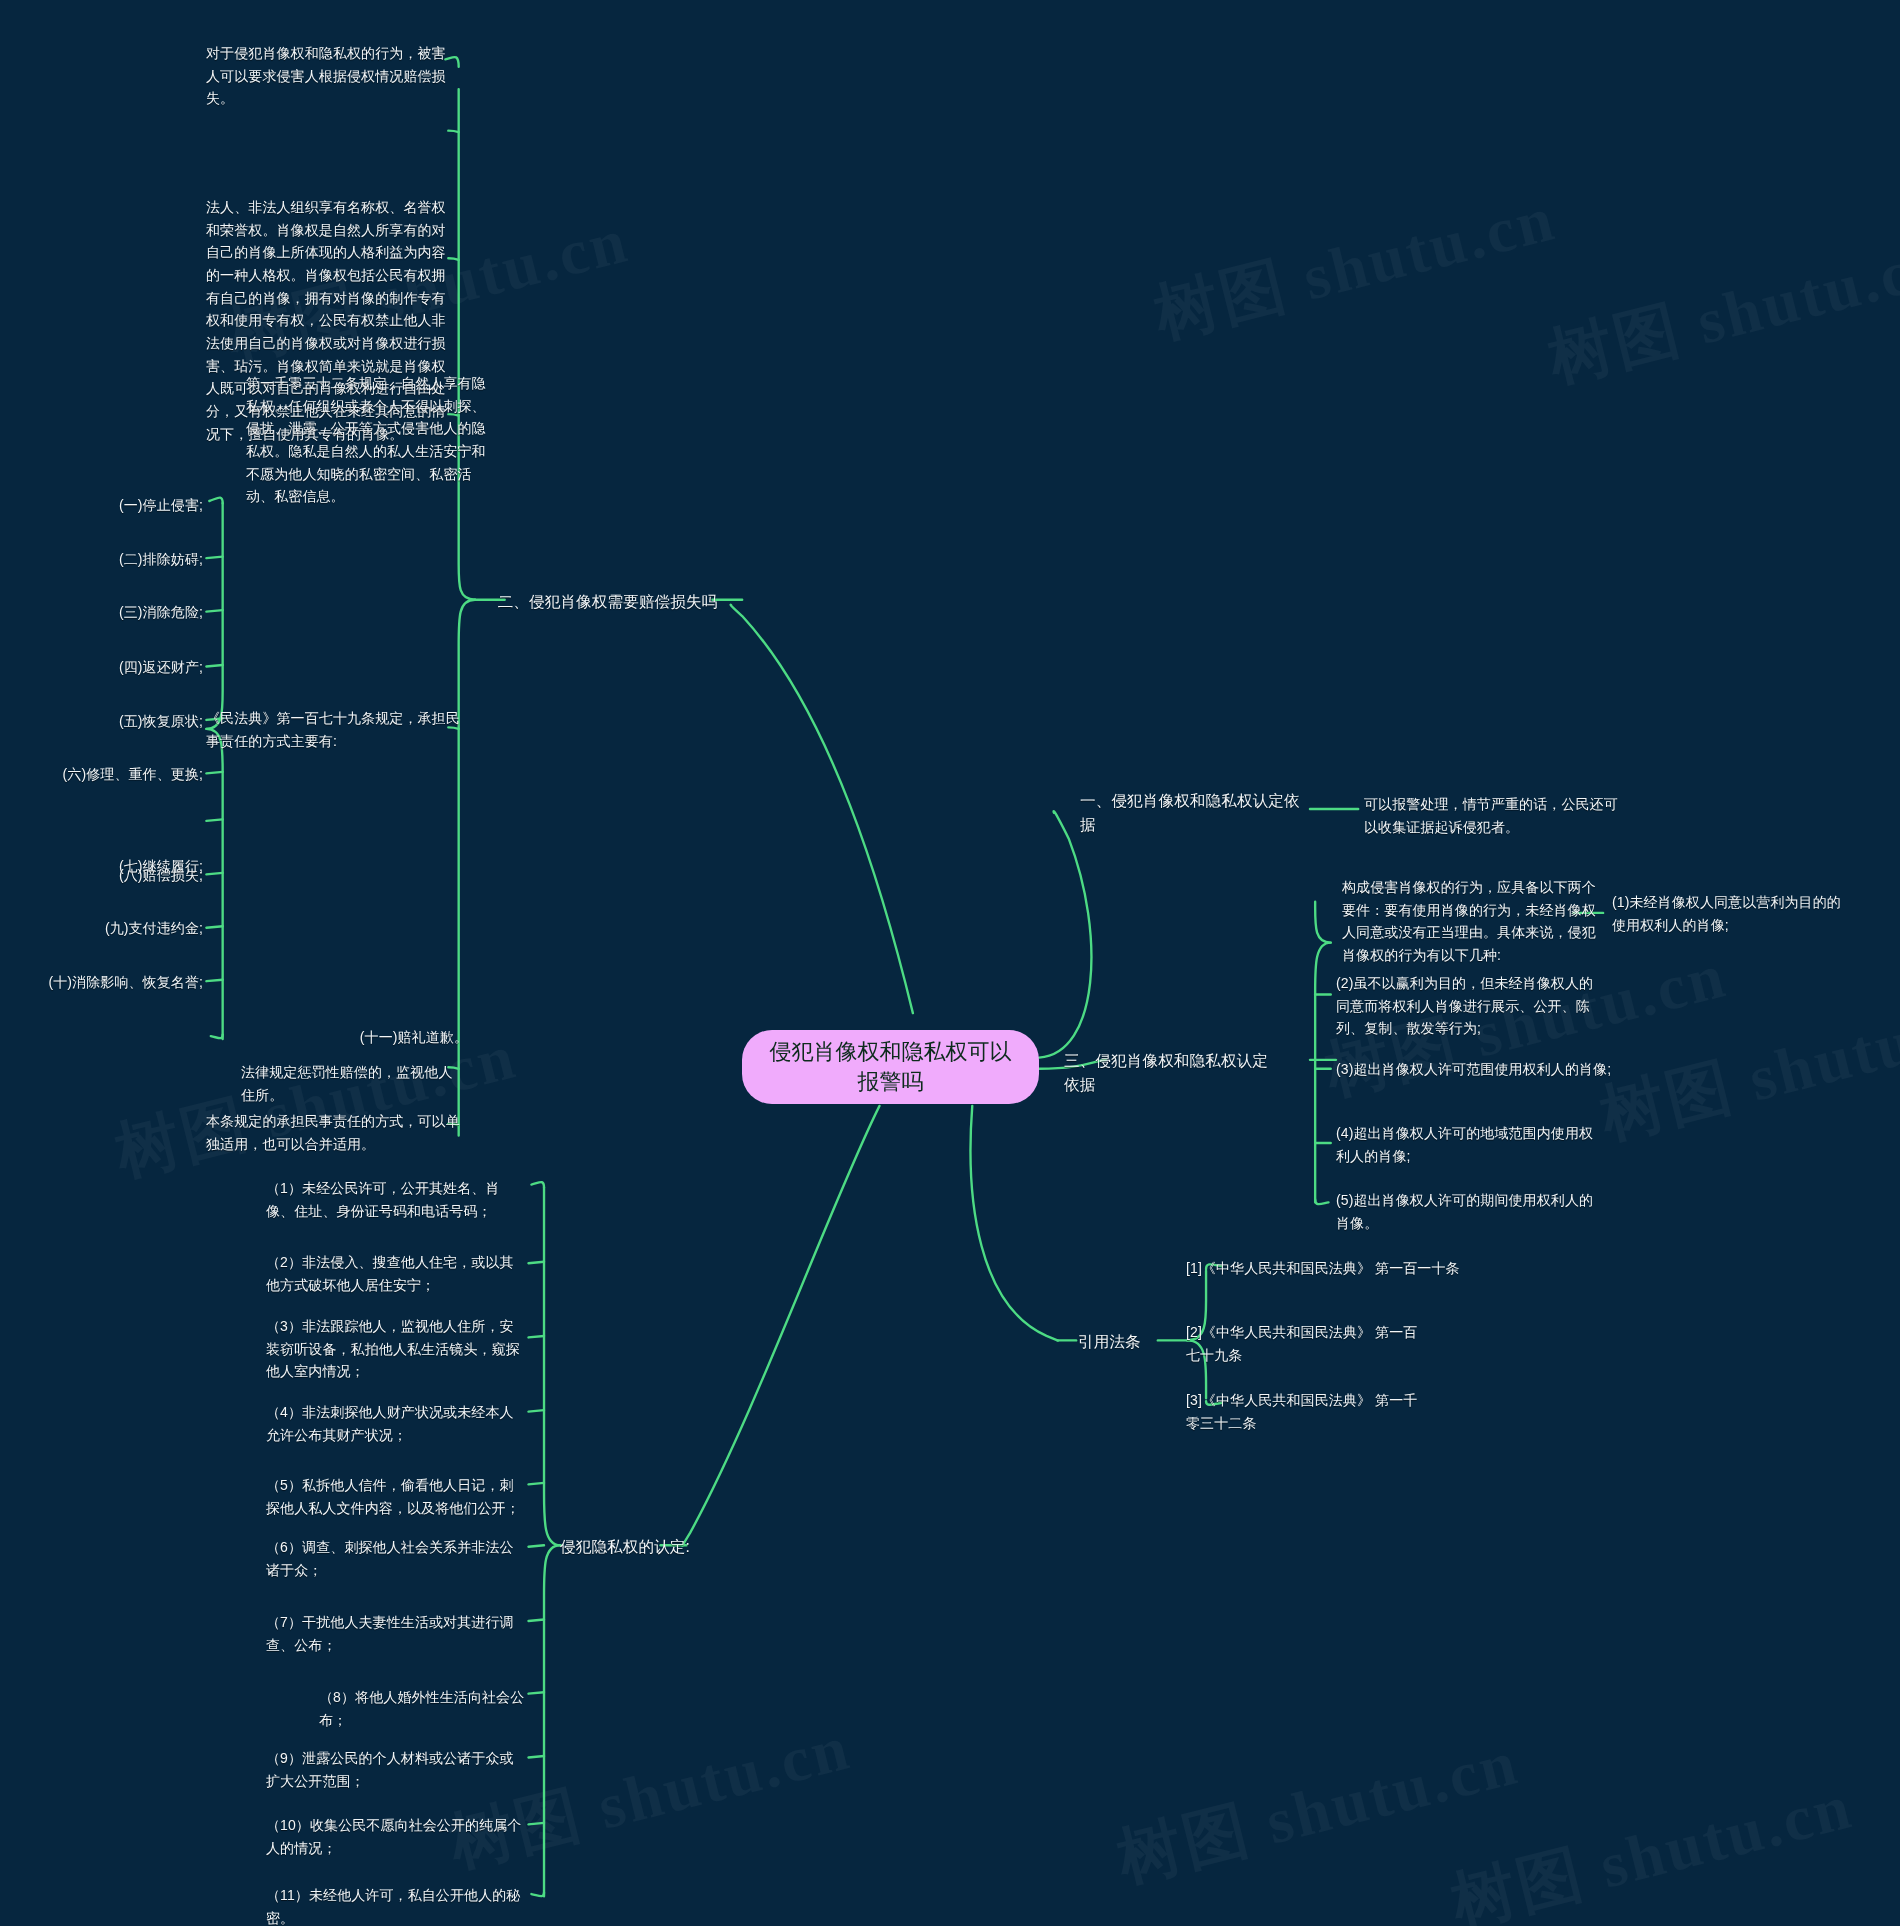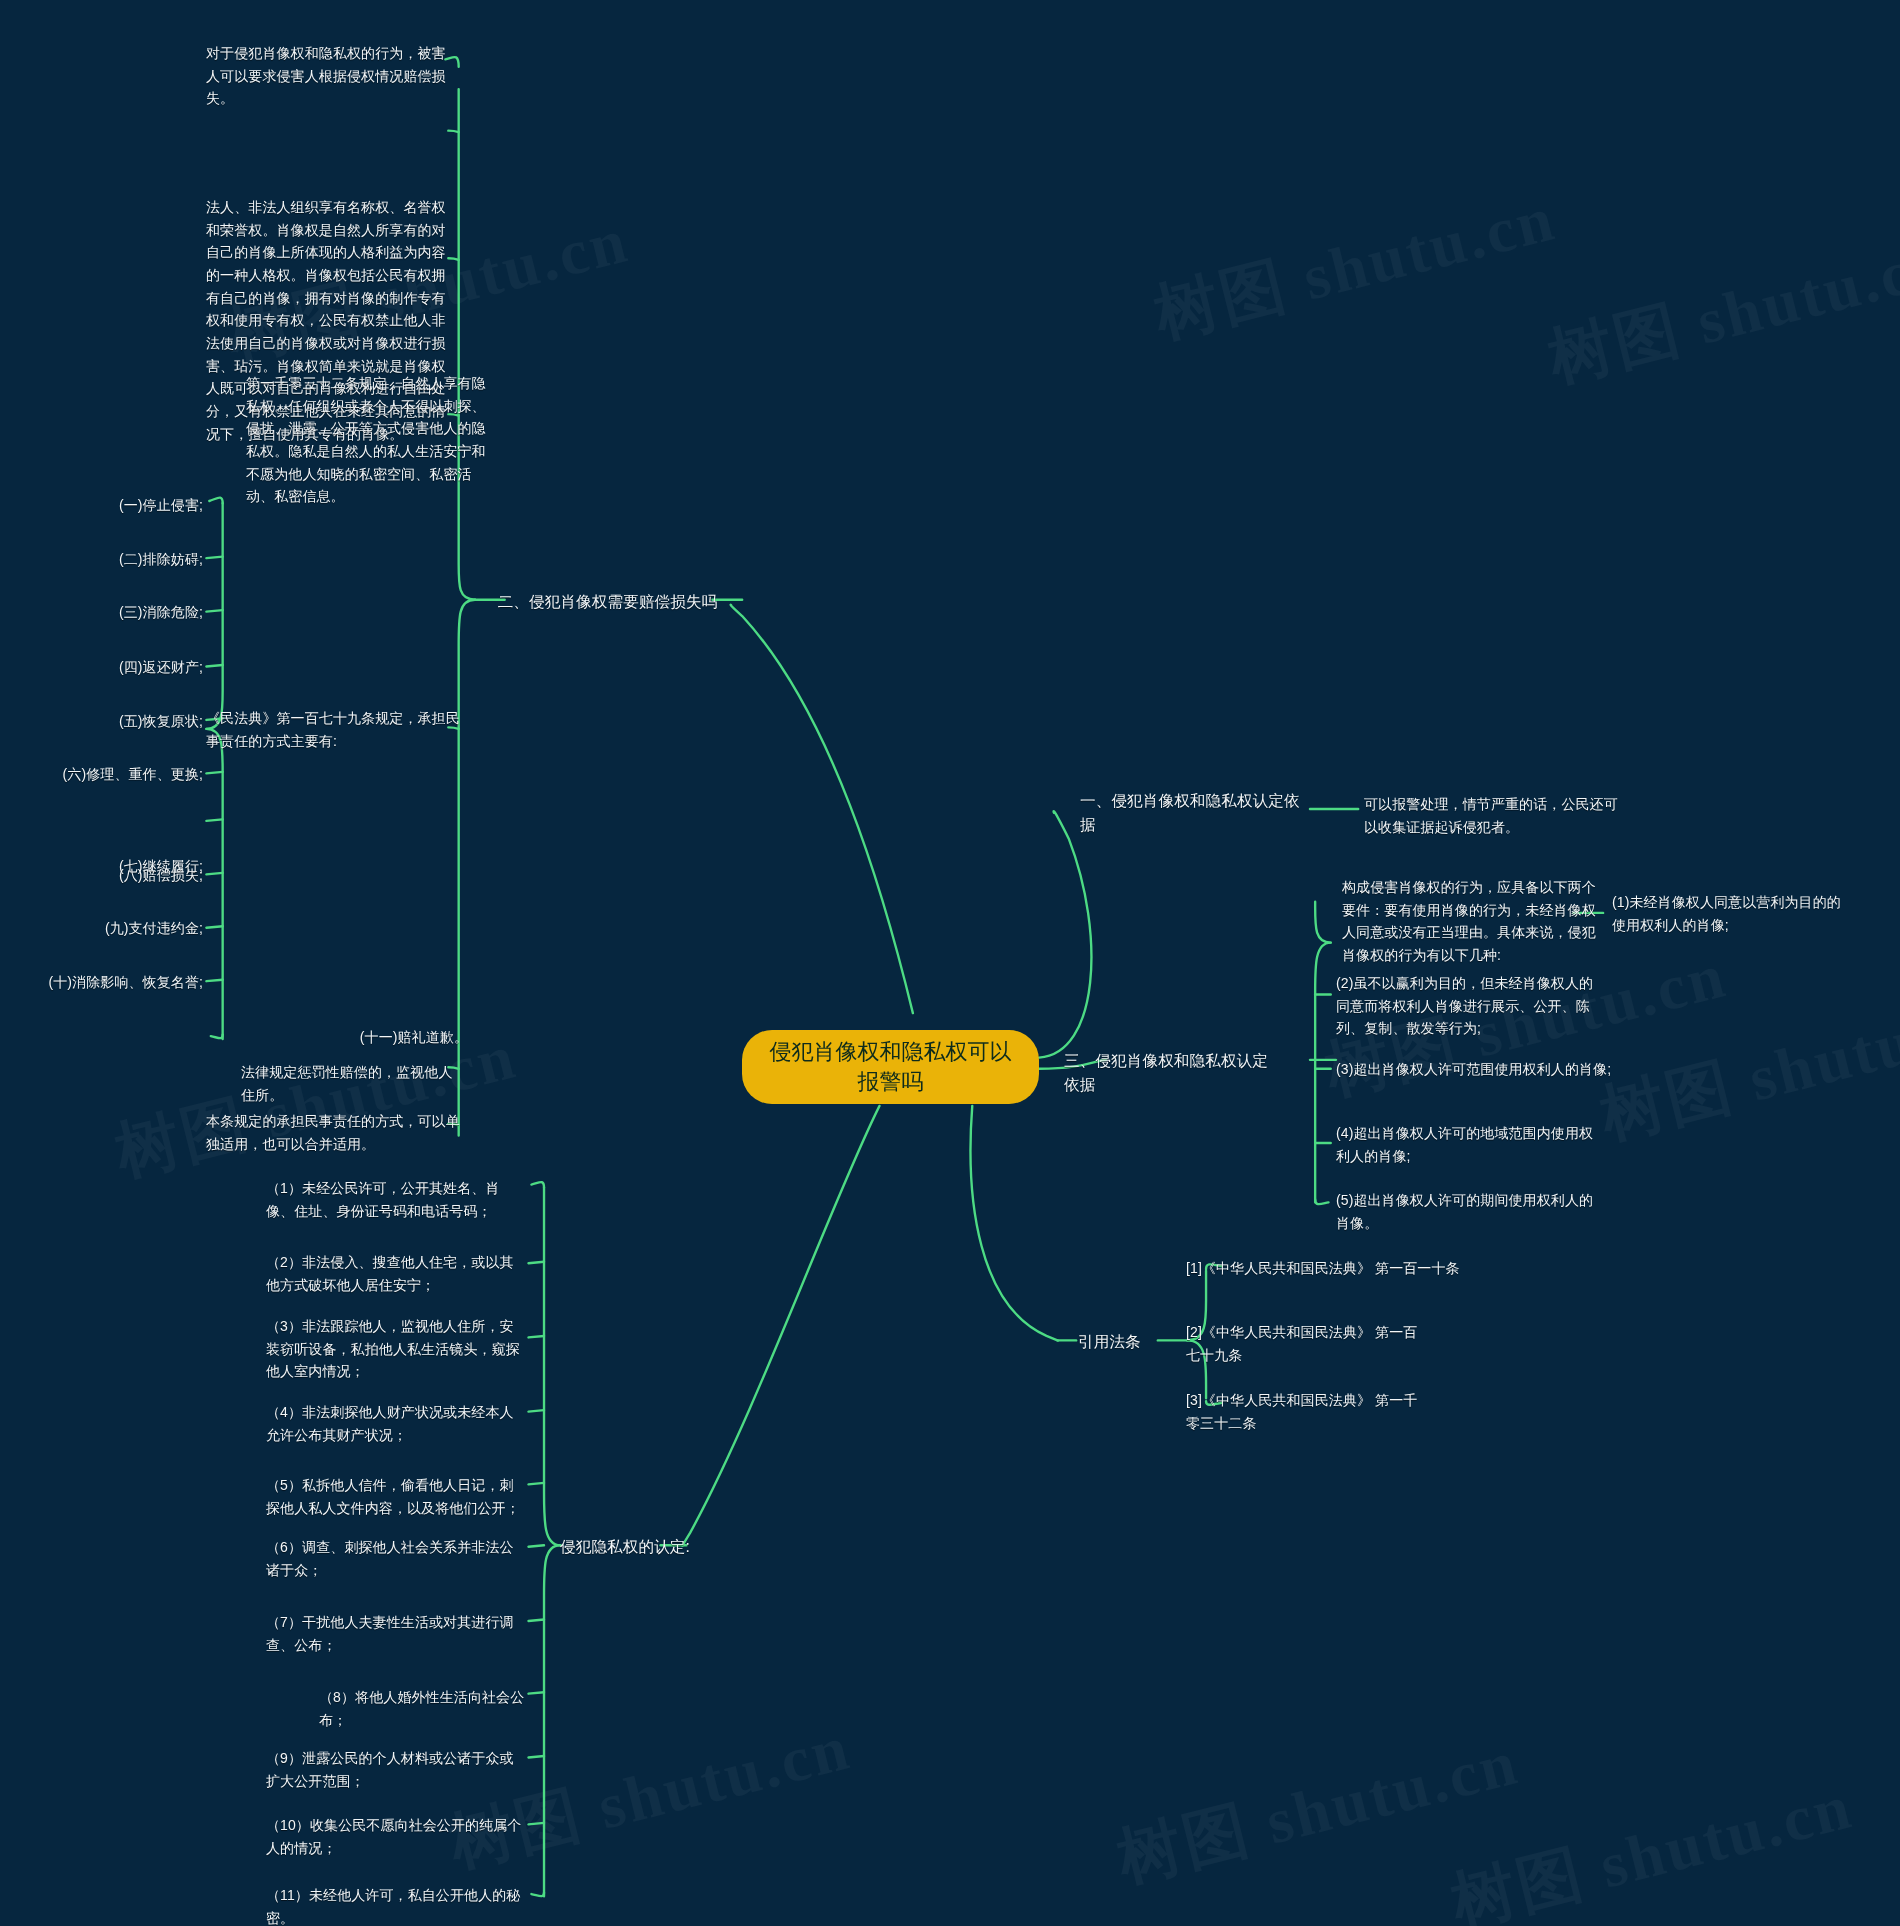--- a/index.html
+++ b/index.html
@@ -17,21 +17,21 @@
     font-size:14px;
     line-height:1.62;
     letter-spacing:0.1px;
     white-space:pre-wrap;
     text-shadow:0 0.7px 0.7px rgba(0,0,0,.55);
   }
   .node.r{text-align:left;}
   .node.l{text-align:left;}
   .central{
     position:absolute;
-    background:#eab308;
+    background:#f0abfc;
     color:#0d2b1c;
     border-radius:30px;
     font-size:22px;
     line-height:1.38;
     text-align:center;
     display:flex;align-items:center;justify-content:center;
     padding:12px 19.3px;
     box-sizing:border-box;
     font-weight:400;
   }

